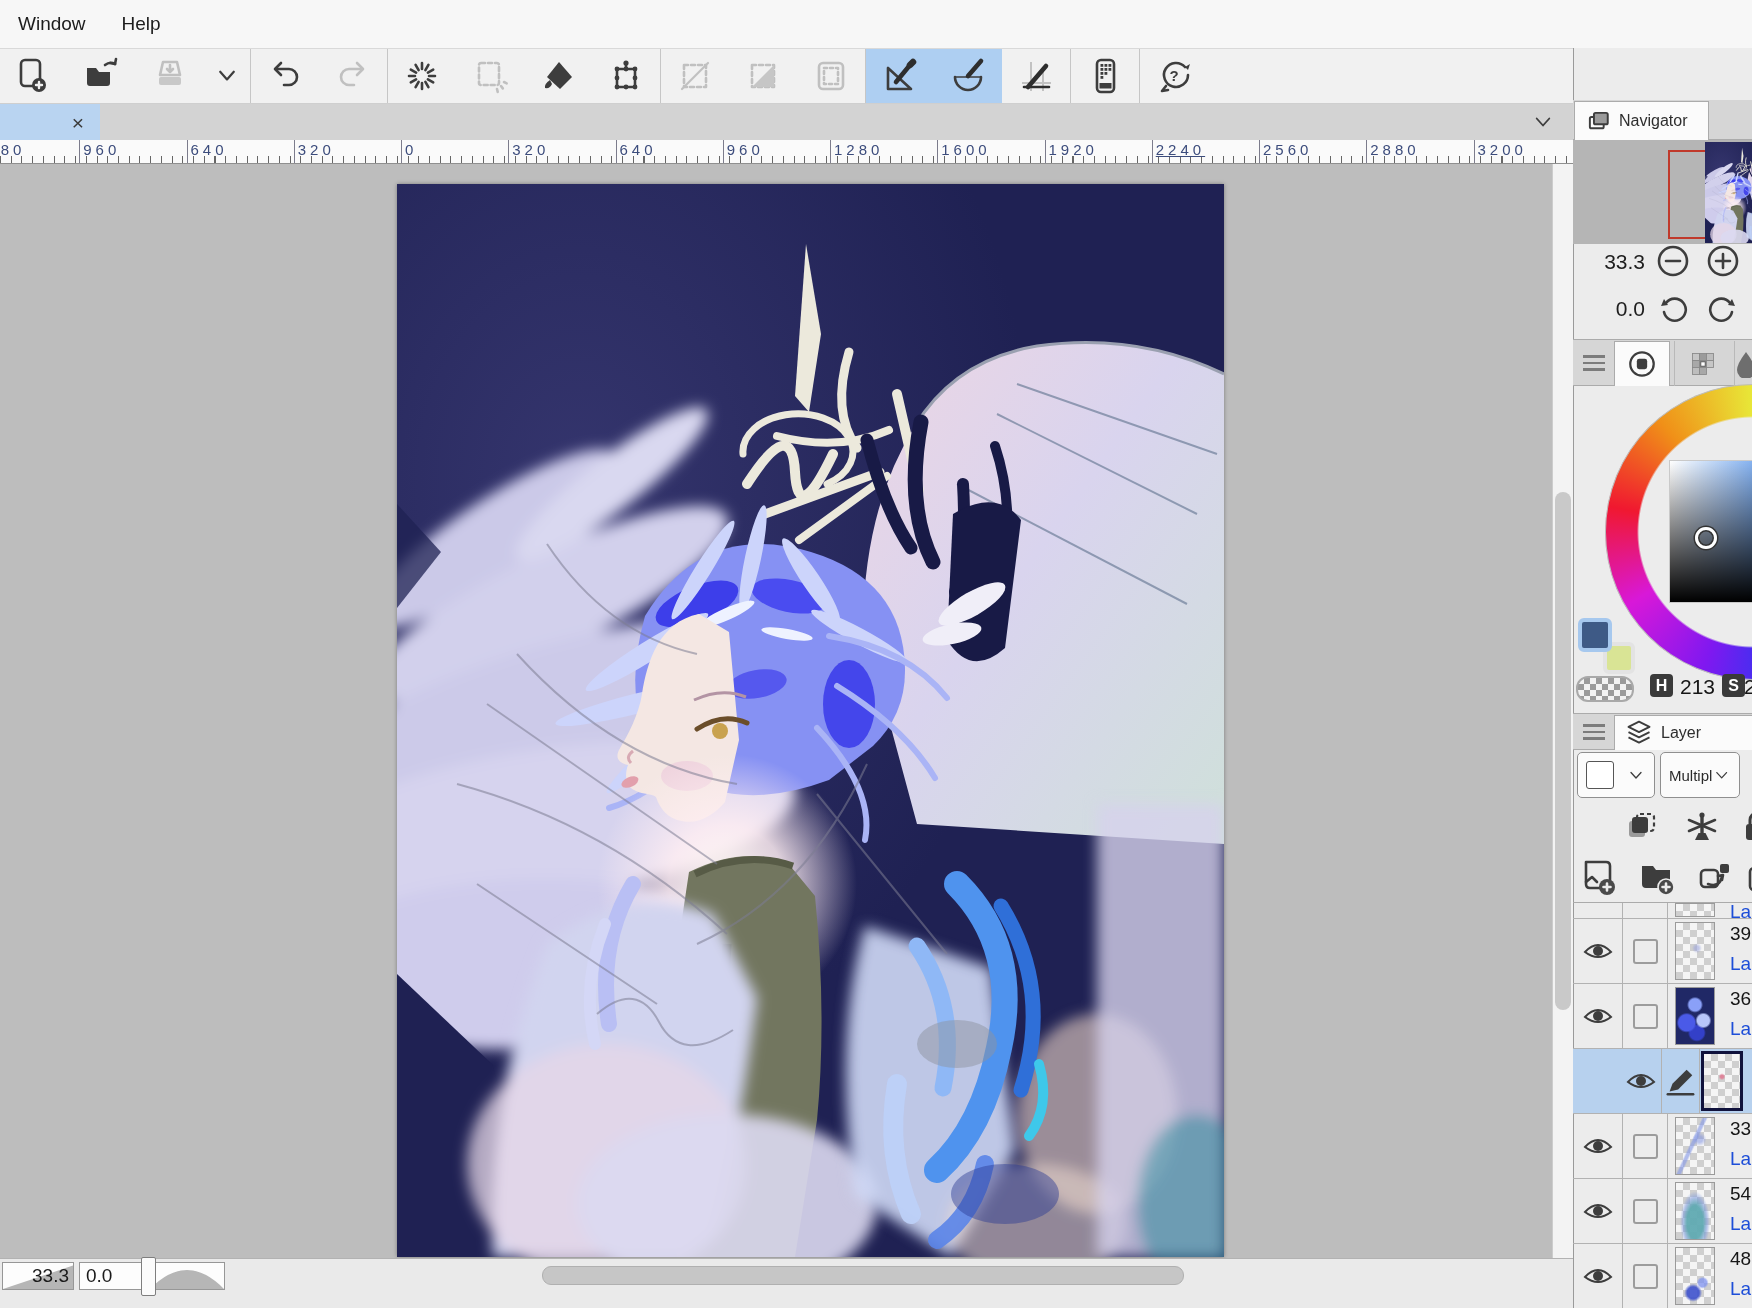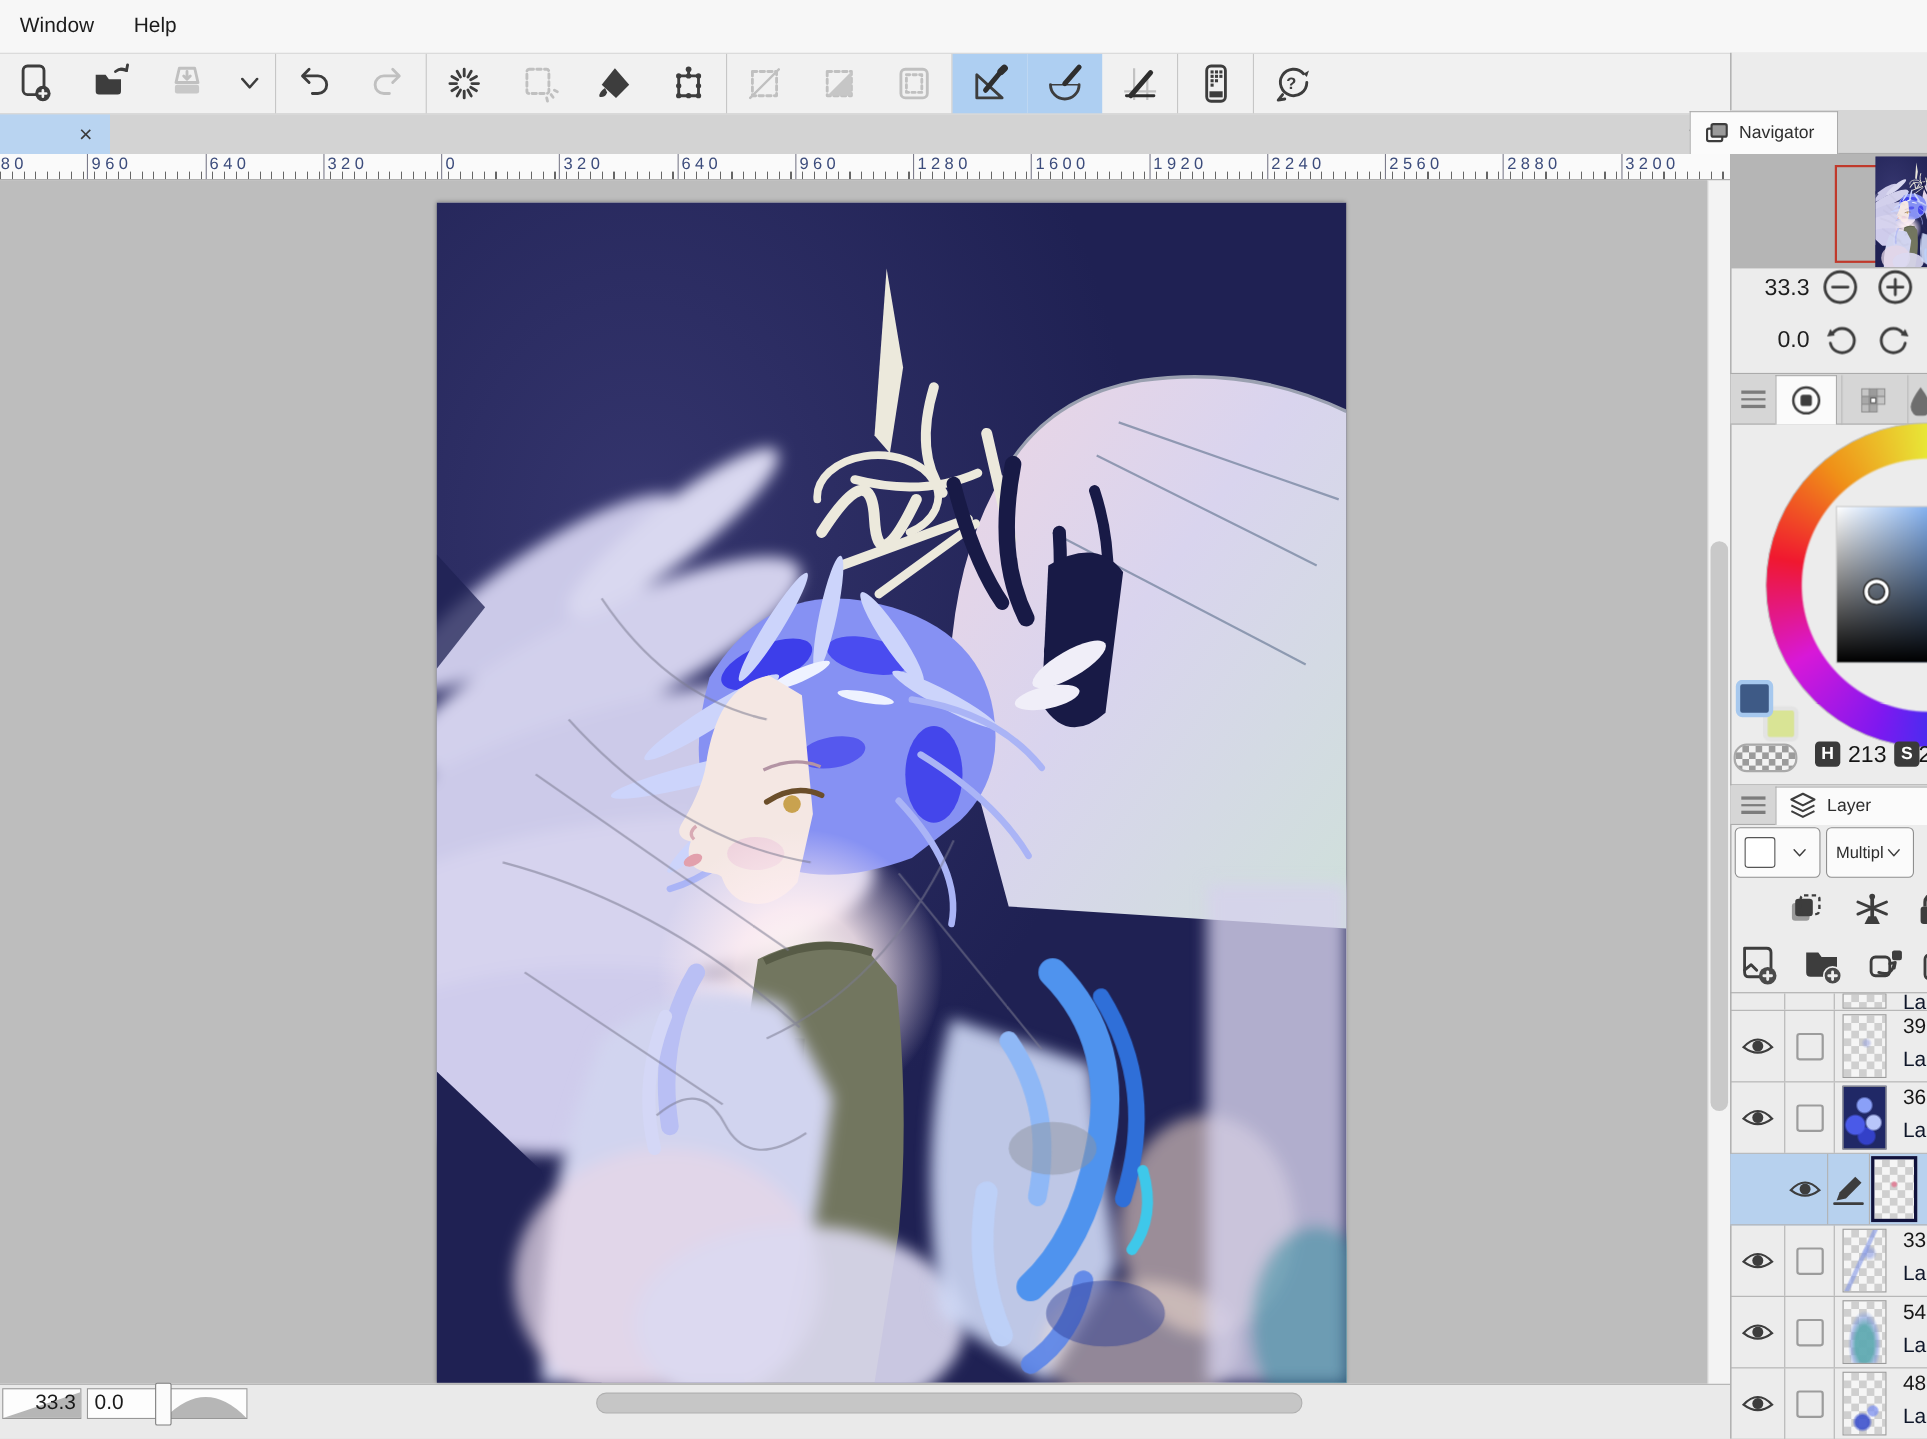--- a/index.html
+++ b/index.html
@@ -97,21 +97,21 @@
   .c-eye{width:50px;border-right:1px solid #b2b2b2;}
   .c-chk{width:45px;border-right:1px solid #b2b2b2;}
   .c-thumb{width:54px;}
   .checkbox{width:21px;height:21px;border:2.5px solid #9c9c9c;border-radius:3px;background:transparent;}
   .thumb{width:38px;height:56px;border:1px solid #9a9a9a;
      background:repeating-conic-gradient(#cfcfcf 0 25%,#f5f5f5 0 50%) 0 0/14px 14px;background-color:#f5f5f5;}
   .lrow.sel .thumb{border:3px solid #10123c;width:36px;height:54px;}
   .lrow.partial .thumb{height:12px;margin-top:0;}
   .lmeta{flex:1;padding:4px 0 0 8px;box-sizing:border-box;overflow:hidden;}
   .lop{font-size:19px;color:#161616;}
-  .lname{font-size:19px;color:#0f172a;margin-top:8px;}
+  .lname{font-size:19px;color:#1d4ed8;margin-top:8px;}
   .th-faint{background-image:radial-gradient(circle at 55% 45%,rgba(150,160,220,.55) 2px,transparent 5px),repeating-conic-gradient(#cfcfcf 0 25%,#f5f5f5 0 50%);background-size:100% 100%,14px 14px;}
   .th-art-blue{background:radial-gradient(circle at 50% 30%,#8aa0f8 0 6px,transparent 8px),radial-gradient(circle at 28% 62%,#4a5ae8 0 8px,transparent 10px),radial-gradient(circle at 72% 58%,#b8c6fa 0 6px,transparent 8px),radial-gradient(circle at 55% 80%,#3340c8 0 7px,transparent 9px),#202866;}
   .th-dot{background-image:radial-gradient(circle at 50% 42%,rgba(225,120,145,.85) 1.5px,transparent 3.5px),repeating-conic-gradient(#cfcfcf 0 25%,#f5f5f5 0 50%);background-size:100% 100%,14px 14px;}
   .th-sketch{background-image:linear-gradient(115deg,transparent 40%,rgba(130,150,230,.6) 43% 47%,transparent 50%),radial-gradient(circle at 62% 38%,rgba(120,140,225,.5) 3px,transparent 7px),repeating-conic-gradient(#cfcfcf 0 25%,#f5f5f5 0 50%);background-size:100% 100%,100% 100%,14px 14px;}
   .th-figure{background-image:radial-gradient(ellipse at 50% 70%,rgba(96,170,178,.95) 0 8px,rgba(120,150,220,.55) 12px,transparent 15px),repeating-conic-gradient(#cfcfcf 0 25%,#f5f5f5 0 50%);background-size:100% 100%,14px 14px;}
   .th-marks{background-image:radial-gradient(circle at 45% 80%,rgba(62,82,205,.9) 0 6px,transparent 9px),radial-gradient(circle at 70% 62%,rgba(125,145,240,.75) 0 4px,transparent 6px),repeating-conic-gradient(#cfcfcf 0 25%,#f5f5f5 0 50%);background-size:100% 100%,100% 100%,14px 14px;}
 </style>
 </head>
 <body>
 
@@ -520,21 +520,21 @@
     <span class="rlabel" style="left: 619.5px;">640</span>
     <div class="rmajor" style="left: 722.75px;"></div>
     <span class="rlabel" style="left: 726.75px;">960</span>
     <div class="rmajor" style="left: 830px;"></div>
     <span class="rlabel" style="left: 834px;">1280</span>
     <div class="rmajor" style="left: 937.25px;"></div>
     <span class="rlabel" style="left: 941.25px;">1600</span>
     <div class="rmajor" style="left: 1044.5px;"></div>
     <span class="rlabel" style="left: 1048.5px;">1920</span>
     <div class="rmajor" style="left: 1151.75px;"></div>
-    <span class="rlabel" style="left: 1155.75px;">2240</span>
+    <span class="rlabel" style="left: 1155.75px; text-decoration: underline;">2240</span>
     <div class="rmajor" style="left: 1259px;"></div>
     <span class="rlabel" style="left: 1263px;">2560</span>
     <div class="rmajor" style="left: 1366.25px;"></div>
     <span class="rlabel" style="left: 1370.25px;">2880</span>
     <div class="rmajor" style="left: 1473.5px;"></div>
     <span class="rlabel" style="left: 1477.5px;">3200</span>
   </div>
 
 <div class="abs canvas-area">
   <svg class="artwork" viewBox="0 0 827 1073">
@@ -559,21 +559,21 @@
 <div class="hthumb"></div>
 
 <div class="abs panel"></div>
 
 <div class="abs phead" style="top:100px;height:40px;"></div>
 <div class="abs hamb" style="left:1583px;top:112px;">
     <i></i>
     <i></i>
     <i></i>
   </div>
-<div class="abs ptab" style="left:1536px;top:101px;width:135px;height:39px;">
+<div class="abs ptab" style="left:1574px;top:101px;width:135px;height:39px;">
   <span>
       <svg width="26" height="26" viewBox="0 0 32 32">
         <rect x="6" y="11" width="17" height="14" rx="2" fill="none" stroke="#3d3d3d" stroke-width="2.4"></rect>
         <rect x="11" y="6" width="17" height="14" rx="2" fill="#9a9a9a" stroke="#3d3d3d" stroke-width="2.4"></rect>
       </svg>
     </span>
   <span class="lbl">Navigator</span>
 </div>
 <div class="abs navpreview">
   <div class="nav-rect"></div>

